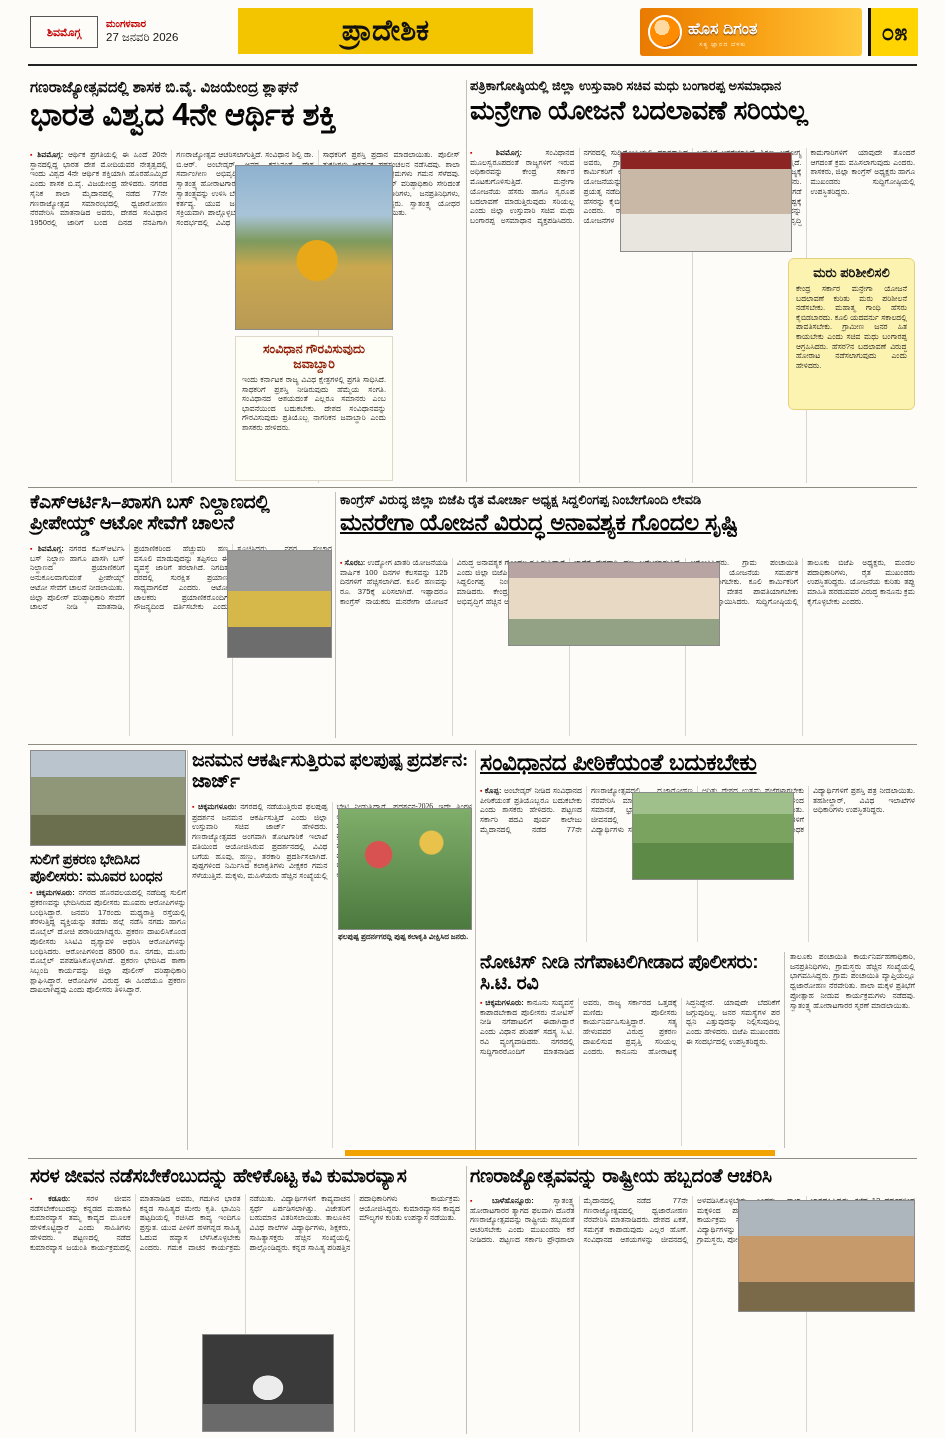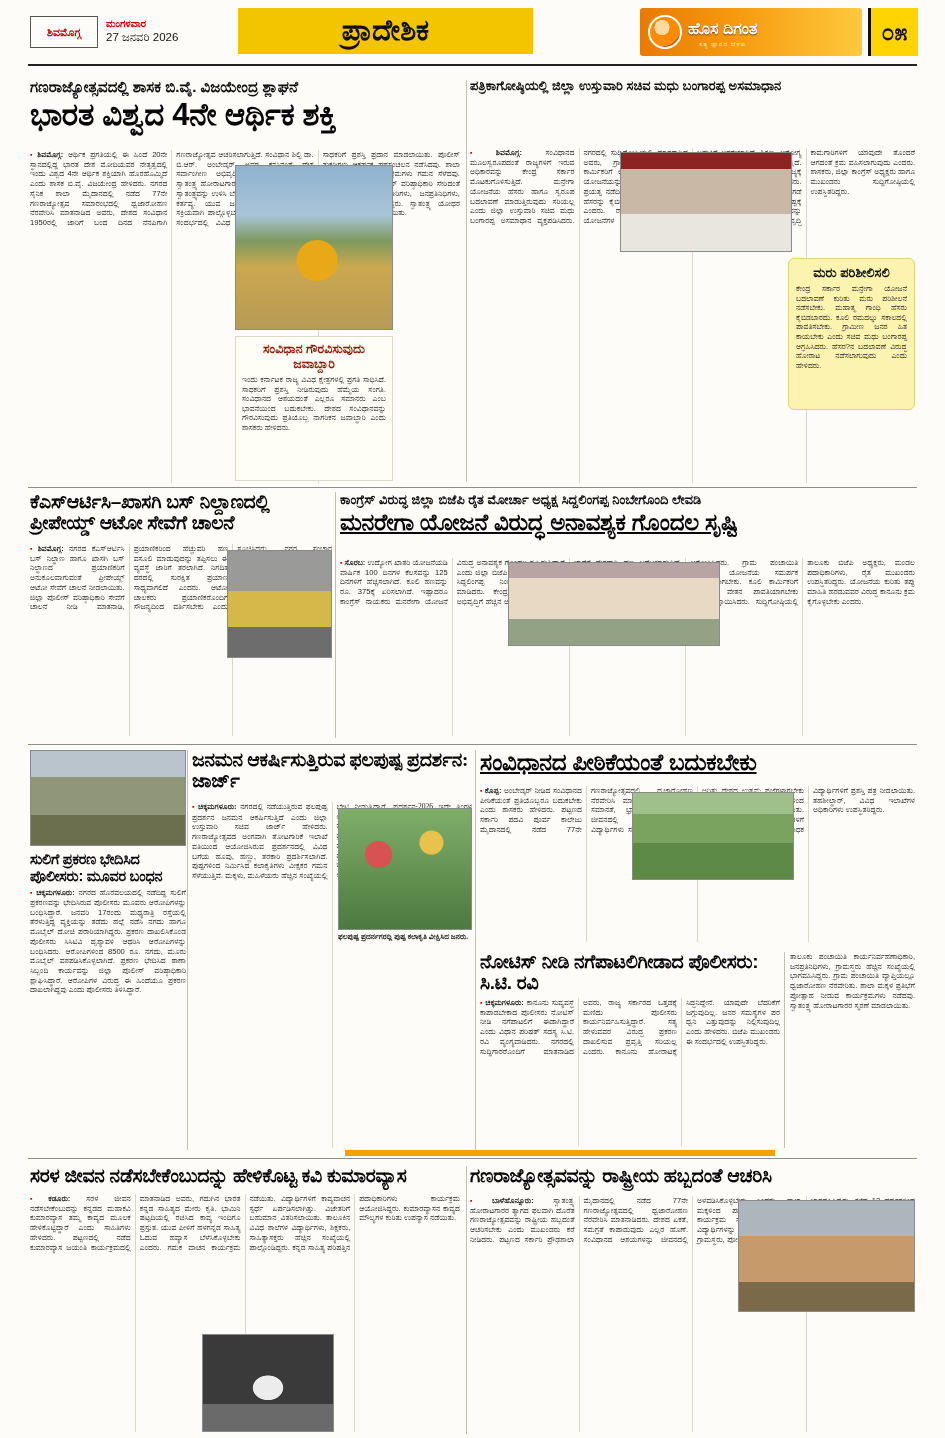--- a/index.html
+++ b/index.html
@@ -100,28 +100,29 @@
     </div>
     <figure class="photo ph-parade" style="left:205px;top:87px;width:158px;height:165px;margin:0;"></figure>
     <aside class="inset" style="left:205px;top:258px;width:158px;height:145px;">
       <div class="inset-title">ಸಂವಿಧಾನ ಗೌರವಿಸುವುದು ಜವಾಬ್ದಾರಿ</div>
       <div class="inset-body">ಇಂದು ಕರ್ನಾಟಕ ರಾಜ್ಯ ವಿವಿಧ ಕ್ಷೇತ್ರಗಳಲ್ಲಿ ಪ್ರಗತಿ ಸಾಧಿಸಿದೆ. ಸಾಧಕರಿಗೆ ಪ್ರಶಸ್ತಿ ನೀಡಿರುವುದು ಹೆಮ್ಮೆಯ ಸಂಗತಿ. ಸಂವಿಧಾನದ ಆಶಯದಂತೆ ಎಲ್ಲರೂ ಸಮಾನರು ಎಂಬ ಭಾವನೆಯಿಂದ ಬದುಕಬೇಕು. ದೇಶದ ಸಂವಿಧಾನವನ್ನು ಗೌರವಿಸುವುದು ಪ್ರತಿಯೊಬ್ಬ ನಾಗರಿಕನ ಜವಾಬ್ದಾರಿ ಎಂದು ಶಾಸಕರು ಹೇಳಿದರು.</div>
     </aside>
   </section>
 
   <section class="article" style="left:470px;top:78px;width:445px;height:405px;">
     <div class="kicker small">ಪತ್ರಿಕಾಗೋಷ್ಠಿಯಲ್ಲಿ ಜಿಲ್ಲಾ ಉಸ್ತುವಾರಿ ಸಚಿವ ಮಧು ಬಂಗಾರಪ್ಪ ಅಸಮಾಧಾನ</div>
+    <h1 class="headline hl-lg">ಮನ್ರೇಗಾ ಯೋಜನೆ ಬದಲಾವಣೆ ಸರಿಯಲ್ಲ</h1>
     <div class="body cols-4" style="left:0;top:70px;width:445px;height:335px;">
       <span class="dateline"><span class="bullet">▪</span><b>ಶಿವಮೊಗ್ಗ</b>:</span>
       <span>ಸಂವಿಧಾನದ ಮೂಲಸ್ವರೂಪದಂತೆ ರಾಜ್ಯಗಳಿಗೆ ಇರುವ ಅಧಿಕಾರವನ್ನು ಕೇಂದ್ರ ಸರ್ಕಾರ ಮೊಟಕುಗೊಳಿಸುತ್ತಿದೆ. ಮನ್ರೇಗಾ ಯೋಜನೆಯ ಹೆಸರು ಹಾಗೂ ಸ್ವರೂಪ ಬದಲಾವಣೆ ಮಾಡುತ್ತಿರುವುದು ಸರಿಯಲ್ಲ ಎಂದು ಜಿಲ್ಲಾ ಉಸ್ತುವಾರಿ ಸಚಿವ ಮಧು ಬಂಗಾರಪ್ಪ ಅಸಮಾಧಾನ ವ್ಯಕ್ತಪಡಿಸಿದರು. ನಗರದಲ್ಲಿ ಸುದ್ದಿಗೋಷ್ಠಿಯಲ್ಲಿ ಮಾತನಾಡಿದ ಅವರು, ಗ್ರಾಮೀಣ ಭಾಗದ ಕೂಲಿ ಕಾರ್ಮಿಕರಿಗೆ ಉದ್ಯೋಗ ಖಾತರಿ ನೀಡುವ ಯೋಜನೆಯನ್ನು ದುರ್ಬಲಗೊಳಿಸುವ ಪ್ರಯತ್ನ ನಡೆದಿದೆ. ಮಹಾತ್ಮ ಗಾಂಧಿ ಅವರ ಹೆಸರನ್ನು ಕೈಬಿಡುವ ಹುನ್ನಾರ ಖಂಡನೀಯ ಎಂದರು. ರಾಜ್ಯ ಸರ್ಕಾರ ಗ್ಯಾರಂಟಿ ಯೋಜನೆಗಳ ಮೂಲಕ ಜನಸಾಮಾನ್ಯರ ಬದುಕಿಗೆ ಆಸರೆಯಾಗಿದೆ. ಶಿಕ್ಷಣ, ಆರೋಗ್ಯ ಕ್ಷೇತ್ರದಲ್ಲಿ ಜಿಲ್ಲೆ ಮುಂಚೂಣಿಯಲ್ಲಿದೆ. ಕೇಂದ್ರದ ಅನುದಾನ ಹಂಚಿಕೆಯಲ್ಲಿ ರಾಜ್ಯಕ್ಕೆ ಅನ್ಯಾಯವಾಗುತ್ತಿದೆ ಎಂದು ದೂರಿದರು. ಕೂಲಿ ಹಣವನ್ನು ಸಕಾಲದಲ್ಲಿ ಬಿಡುಗಡೆ ಮಾಡದೆ ಗ್ರಾಮೀಣ ಜನರ ಬದುಕು ಸಂಕಷ್ಟಕ್ಕೆ ಸಿಲುಕಿದೆ. ಯೋಜನೆಯ ಅನುದಾನವನ್ನು ಹೆಚ್ಚಿಸಬೇಕು. ಜಿಲ್ಲೆಯ ಅಭಿವೃದ್ಧಿ ಕಾಮಗಾರಿಗಳಿಗೆ ಯಾವುದೇ ತೊಂದರೆ ಆಗದಂತೆ ಕ್ರಮ ವಹಿಸಲಾಗುವುದು ಎಂದರು. ಶಾಸಕರು, ಜಿಲ್ಲಾ ಕಾಂಗ್ರೆಸ್ ಅಧ್ಯಕ್ಷರು ಹಾಗೂ ಮುಖಂಡರು ಸುದ್ದಿಗೋಷ್ಠಿಯಲ್ಲಿ ಉಪಸ್ಥಿತರಿದ್ದರು.</span>
     </div>
     <figure class="photo ph-press" style="left:150px;top:74px;width:172px;height:100px;margin:0;"></figure>
     <aside class="infobox" style="left:318px;top:180px;width:127px;height:152px;">
       <div class="infobox-title">ಮರು ಪರಿಶೀಲಿಸಲಿ</div>
-      <div class="infobox-body">ಕೇಂದ್ರ ಸರ್ಕಾರ ಮನ್ರೇಗಾ ಯೋಜನೆ ಬದಲಾವಣೆ ಕುರಿತು ಮರು ಪರಿಶೀಲನೆ ನಡೆಸಬೇಕು. ಮಹಾತ್ಮ ಗಾಂಧಿ ಹೆಸರು ಕೈಬಿಡಬಾರದು. ಕೂಲಿ ರಮದಲ್ನು ಸಕಾಲದಲ್ಲಿ ಪಾವತಿಸಬೇಕು. ಗ್ರಾಮೀಣ ಜನರ ಹಿತ ಕಾಯಬೇಕು ಎಂದು ಸಚಿವ ಮಧು ಬಂಗಾರಪ್ಪ ಆಗ್ರಹಿಸಿದರು. ಹೆಸರ?ನ ಬದಲಾವಣೆ ವಿರುದ್ಧ ಹೋರಾಟ ನಡೆಸಲಾಗುವುದು ಎಂದು ಹೇಳಿದರು.</div>
+      <div class="infobox-body">ಕೇಂದ್ರ ಸರ್ಕಾರ ಮನ್ರೇಗಾ ಯೋಜನೆ ಬದಲಾವಣೆ ಕುರಿತು ಮರು ಪರಿಶೀಲನೆ ನಡೆಸಬೇಕು. ಮಹಾತ್ಮ ಗಾಂಧಿ ಹೆಸರು ಕೈಬಿಡಬಾರದು. ಕೂಲಿ ಯದವರ್ನು ಸಕಾಲದಲ್ಲಿ ಪಾವತಿಸಬೇಕು. ಗ್ರಾಮೀಣ ಜನರ ಹಿತ ಕಾಯಬೇಕು ಎಂದು ಸಚಿವ ಮಧು ಬಂಗಾರಪ್ಪ ಆಗ್ರಹಿಸಿದರು. ಹೆಸರ?ನ ಬದಲಾವಣೆ ವಿರುದ್ಧ ಹೋರಾಟ ನಡೆಸಲಾಗುವುದು ಎಂದು ಹೇಳಿದರು.</div>
     </aside>
   </section>
 
   <div class="vr" style="left:466px;top:80px;height:402px;"></div>
   <div class="hr" style="left:28px;top:487px;width:889px;"></div>
 
   <section class="article" style="left:30px;top:492px;width:302px;height:246px;">
     <h1 class="headline hl-sm" style="margin:0;">ಕೆಎಸ್ಆರ್ಟಿಸಿ–ಖಾಸಗಿ ಬಸ್ ನಿಲ್ದಾಣದಲ್ಲಿ ಪ್ರೀಪೇಯ್ಡ್ ಆಟೋ ಸೇವೆಗೆ ಚಾಲನೆ</h1>
     <div class="body cols-3" style="left:0;top:52px;width:302px;height:192px;">
       <span class="dateline"><span class="bullet">▪</span><b>ಶಿವಮೊಗ್ಗ</b>:</span>

